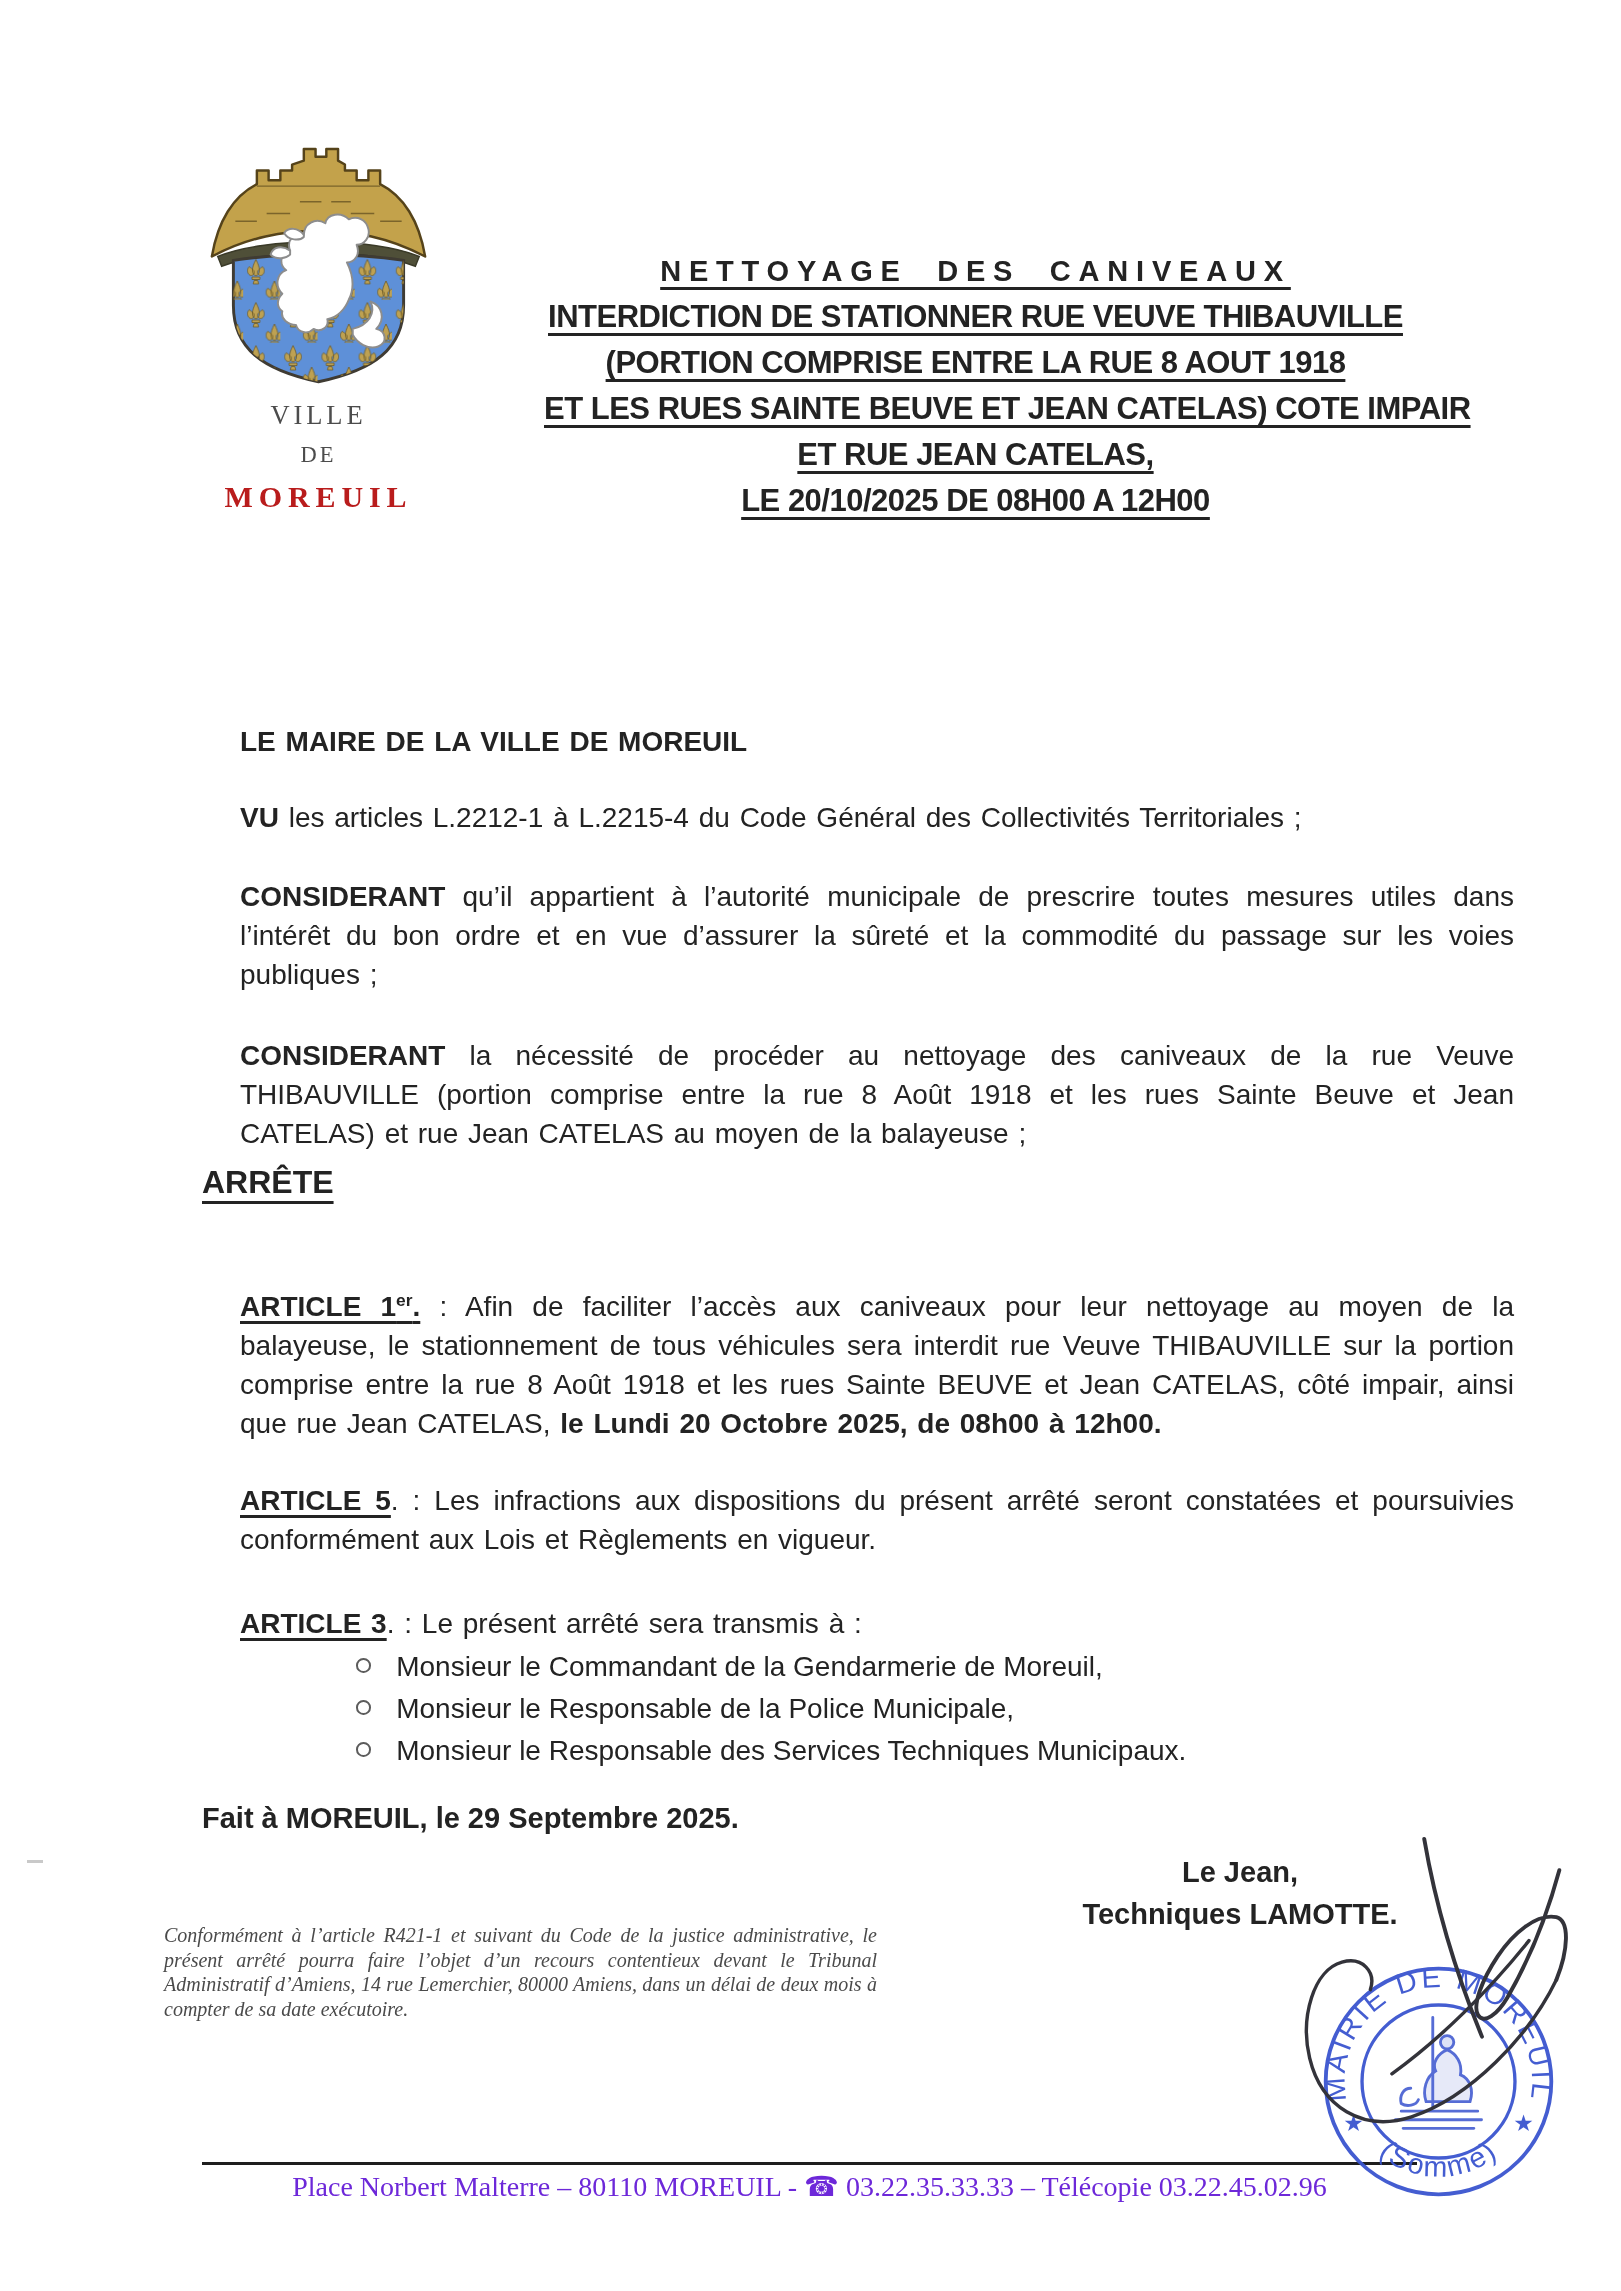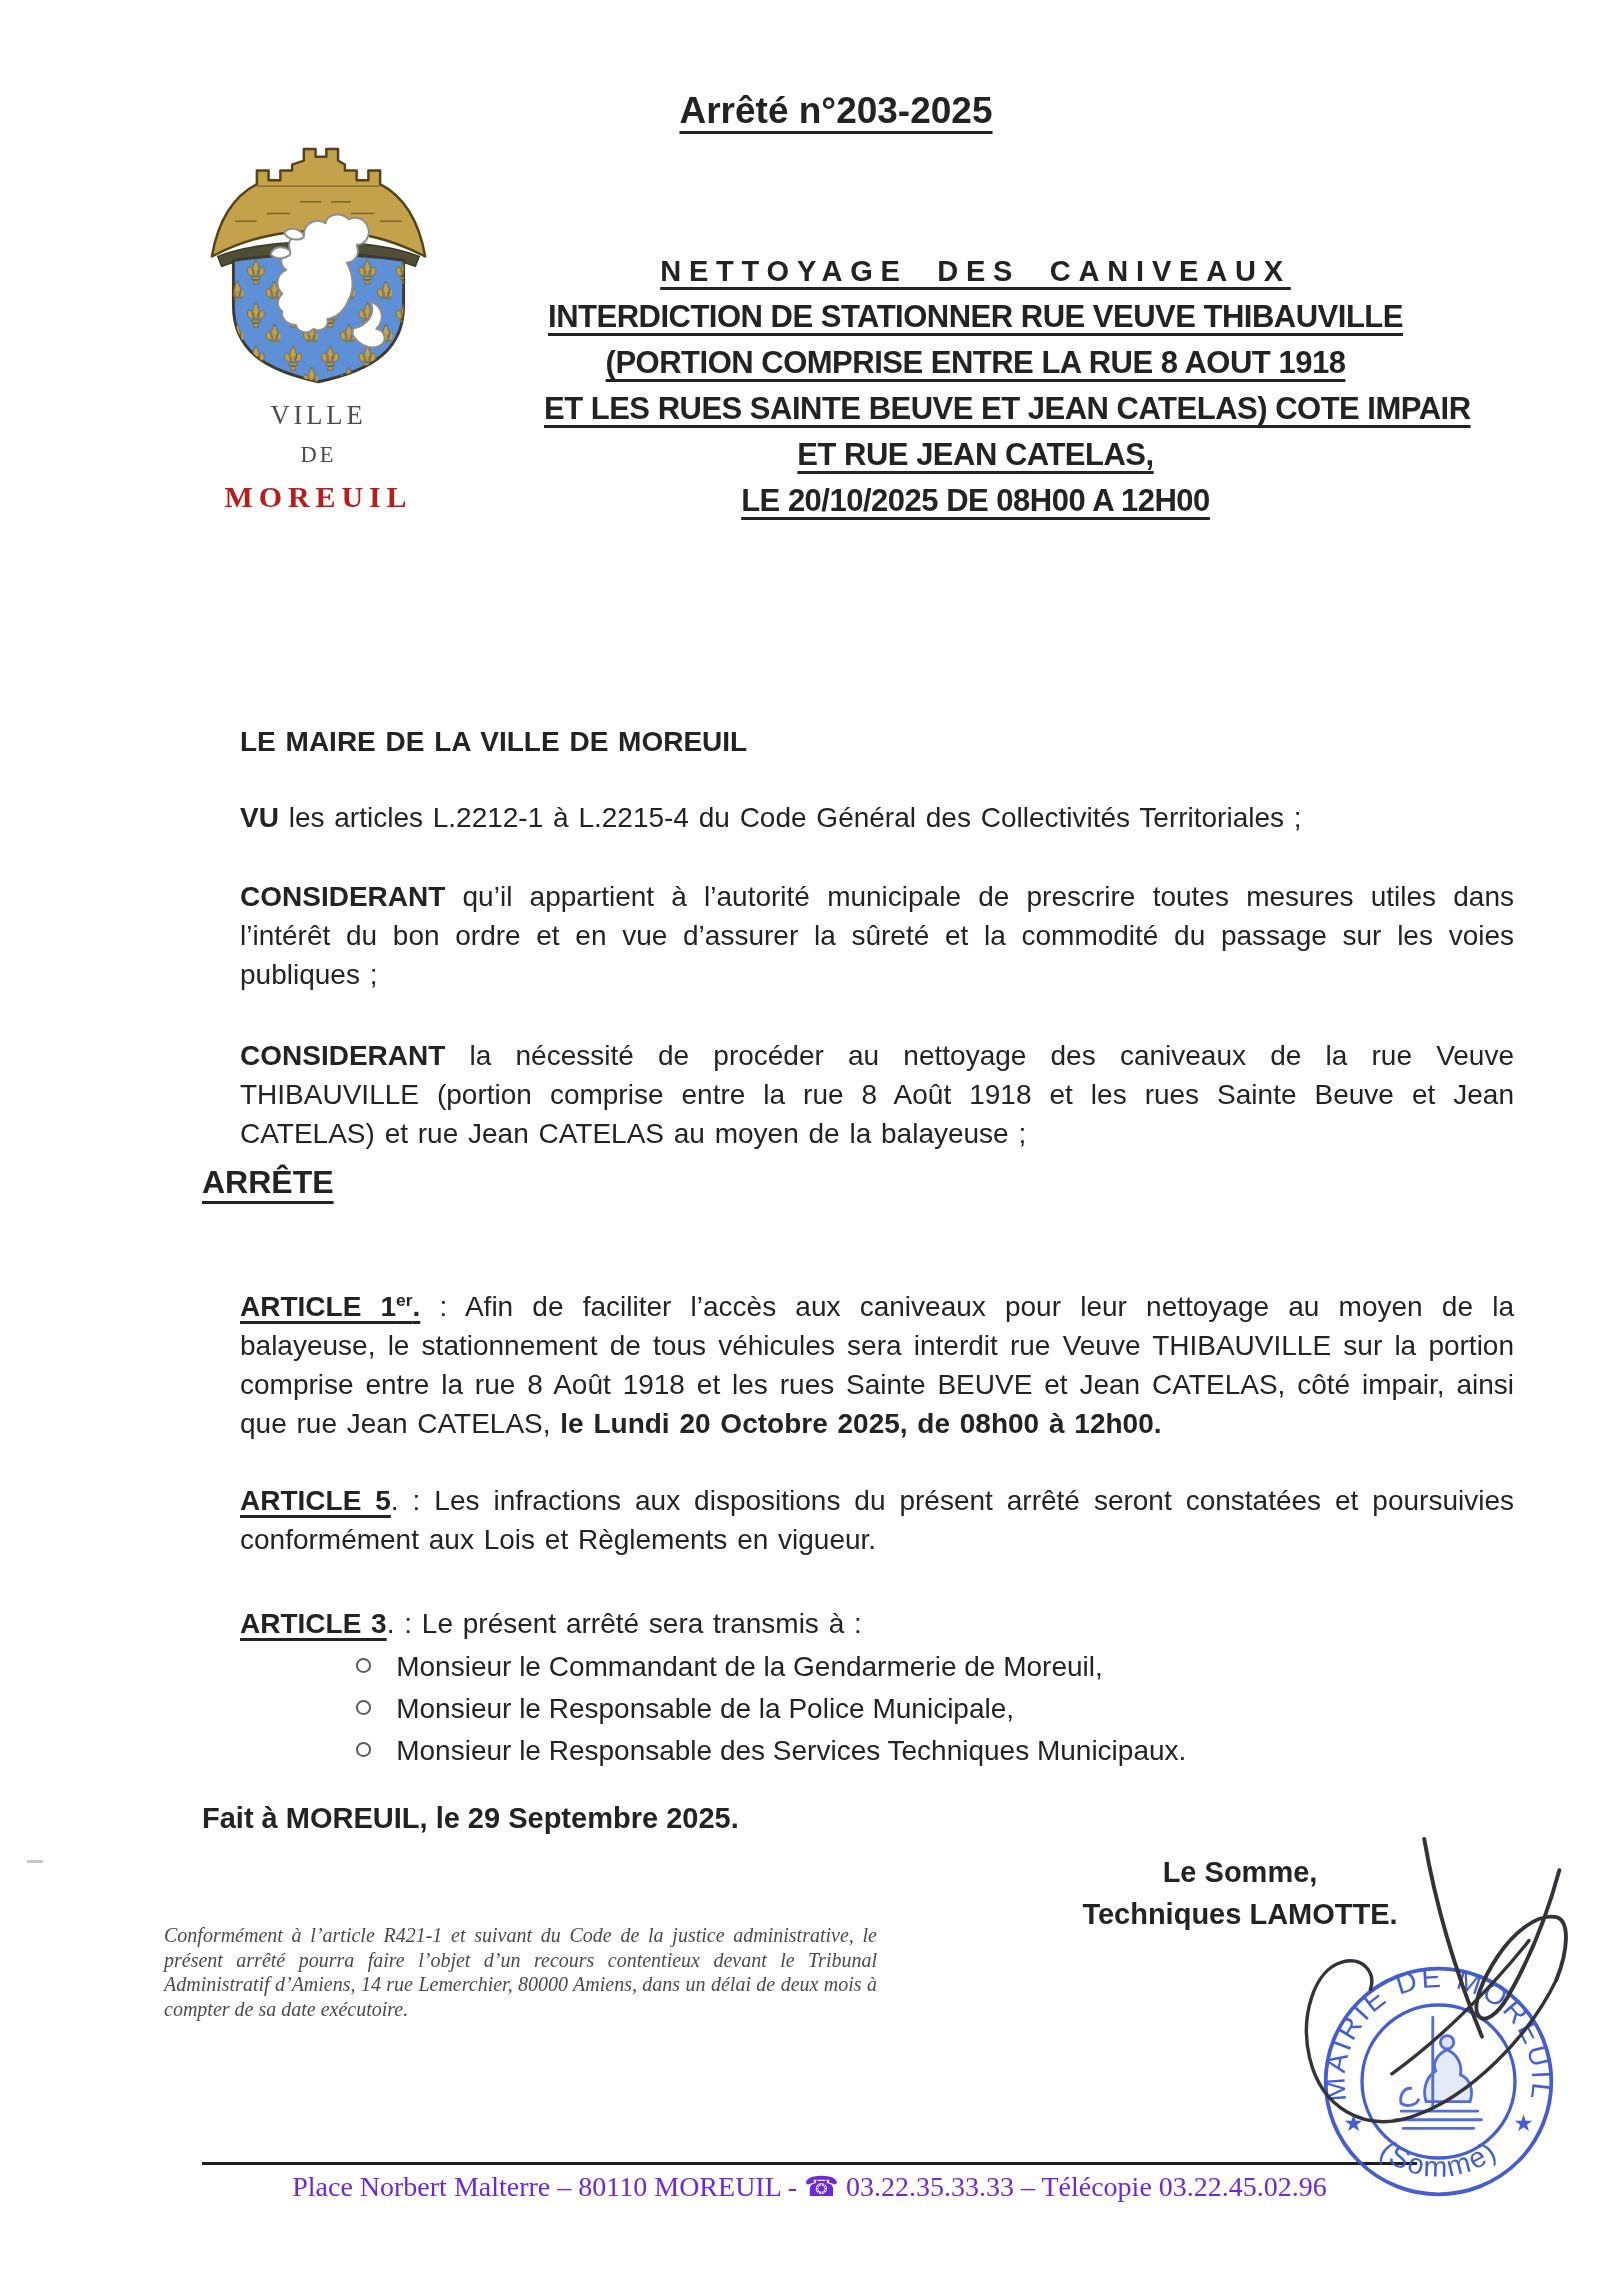--- a/index.html
+++ b/index.html
@@ -55,23 +55,20 @@
 
   .stamp-svg{left:1319px;top:1962px;width:239px;height:239px;z-index:3;opacity:.95;}
   .sig-svg{left:1294px;top:1813px;width:327px;height:412px;z-index:4;}
   .artifact{left:27.4px;top:1860px;width:15.7px;height:2.9px;background:#c9c9c9;}
 </style>
 </head>
 <body>
 
 <div class="page">
 
-  <div class="abs doc-title">
-    <span class="u">Arrêté n°203-2025</span>
-  </div>
 
   <svg class="abs crest-svg" viewBox="0 0 230 265">
     <defs>
       <path id="fdl" d="M10 1 C7.5 6 6.5 9 6.5 12 C6.5 15.5 8 17.5 10 17.5 C12 17.5 13.5 15.5 13.5 12 C13.5 9 12.5 6 10 1 Z M3 8.5 C1 10.5 1 14.5 3 16.5 C4.8 18.2 7.2 17.4 8.2 15.6 L8.2 12.8 C6.5 10.8 4.8 9.4 3 8.5 Z M17 8.5 C19 10.5 19 14.5 17 16.5 C15.2 18.2 12.8 17.4 11.8 15.6 L11.8 12.8 C13.5 10.8 15.2 9.4 17 8.5 Z M6 19 L14 19 L14 21.5 L6 21.5 Z M8.2 22.5 L11.8 22.5 L12.8 26 L7.2 26 Z" fill="#c3a24b" stroke="#6b5418" stroke-width="0.8"></path>
       <pattern id="fp" width="38" height="44" patternUnits="userSpaceOnUse">
         <use href="#fdl" x="3" y="2"></use>
         <use href="#fdl" x="22" y="24"></use>
       </pattern>
     </defs>
 
@@ -135,21 +132,21 @@
     </div>
     <div class="li">
       <span class="dot"></span>
       <span>Monsieur le Responsable des Services Techniques Municipaux.</span>
     </div>
   </div>
 
   <div class="abs fait">Fait à MOREUIL, le 29 Septembre 2025.</div>
 
   <div class="abs signer">
-    <div>Le Somme,</div>
+    <div>Le Jean,</div>
     <div>Techniques LAMOTTE.</div>
   </div>
 
   <p class="abs legal" style="margin:0">Conformément à l’article R421-1 et suivant du Code de la justice administrative, le présent arrêté pourra faire l’objet d’un recours contentieux devant le Tribunal Administratif d’Amiens, 14 rue Lemerchier, 80000 Amiens, dans un délai de deux mois à compter de sa date exécutoire.</p>
 
   <div class="abs artifact"></div>
 
   <div class="abs footer-rule"></div>
   <div class="abs footer-text">Place Norbert Malterre – 80110 MOREUIL - ☎ 03.22.35.33.33 – Télécopie 03.22.45.02.96</div>
 

